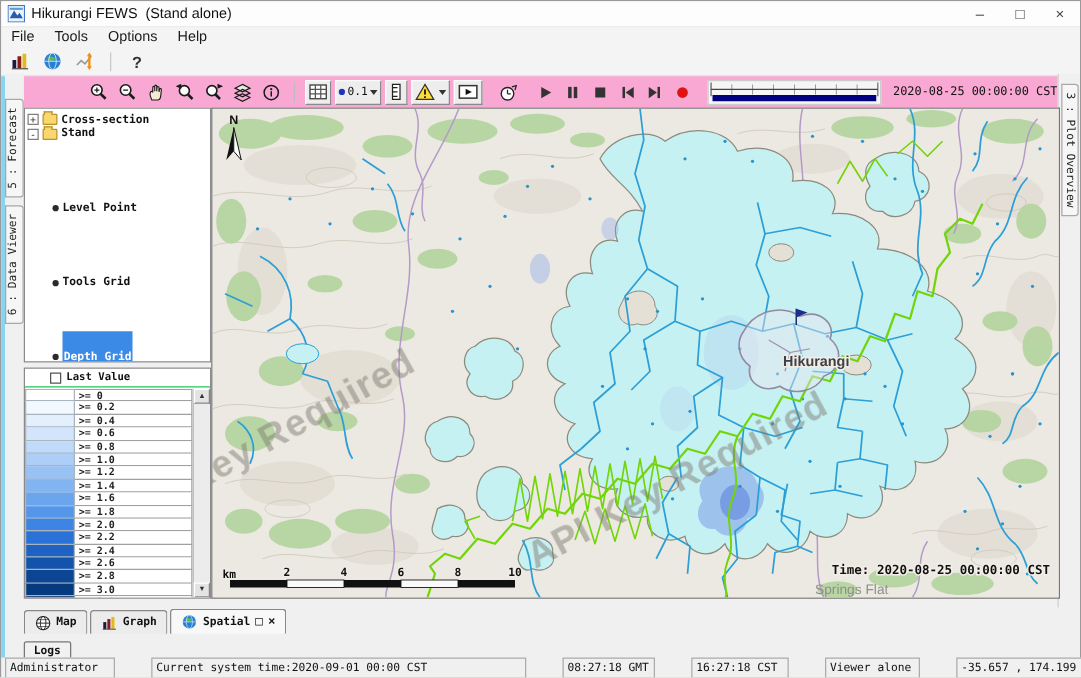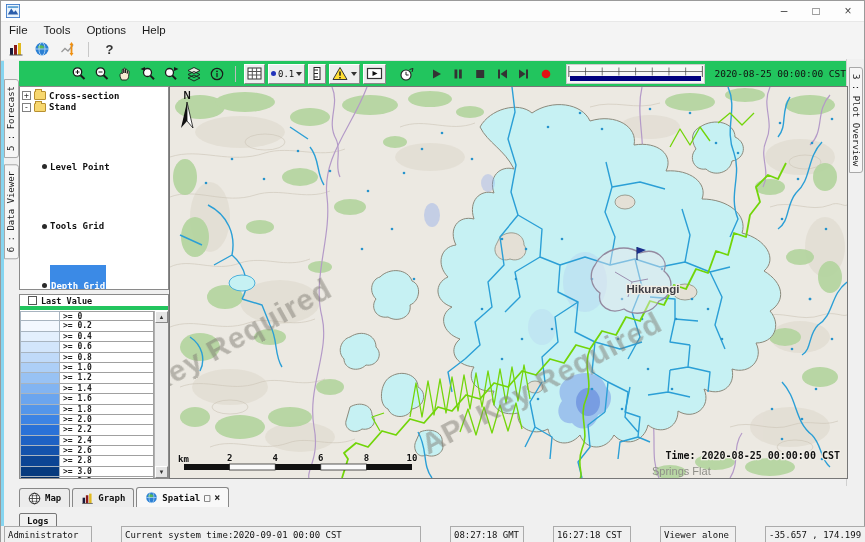--- a/index.html
+++ b/index.html
@@ -15,21 +15,21 @@
   .win-btn { width:32px; height:100%; display:flex; align-items:center; justify-content:center; font-size:12px; color:#444; }
   
   .menubar { position:absolute; left:0; top:21px; width:100%; height:16px; background:#f4f4f4; display:flex; align-items:center; gap:16px; padding-left:8px; font-size:11.5px; color:#1a1a1a; }
   .menu-item { cursor:default; }
   
   .toolbar1 { position:absolute; left:0; top:37px; width:100%; height:23px; background:#f4f4f4; display:flex; align-items:center; gap:9px; padding-left:6px; border-bottom:1px solid #e2e2e2; }
   .t-icon { width:17px; height:17px; display:flex; align-items:center; justify-content:center; }
   .t-sep { width:1px; height:15px; background:#c8c8c8; margin:0 3px; }
   .help-q { font-size:13px; font-weight:bold; color:#333; }
   
-  .maptoolbar { position:absolute; left:18px; top:60px; width:829px; height:25px; background:#22c55e; display:flex; align-items:center; gap:3px; padding-left:50px; }
+  .maptoolbar { position:absolute; left:18px; top:60px; width:829px; height:25px; background:#f9a8d4; display:flex; align-items:center; gap:3px; padding-left:50px; }
   .mt-icon { width:20px; height:18px; display:flex; align-items:center; justify-content:center; }
   .mt-sep { width:1px; height:16px; background:#bdbdbd; margin:0 5px; }
   .tb-btn { border:1px solid; border-color:#fdfdfd #8a8a8a #8a8a8a #fdfdfd; background:#ededed; height:20px; display:flex; align-items:center; justify-content:center; padding:0 2px; gap:2px; }
   .dd-arrow { width:0; height:0; border-left:3px solid transparent; border-right:3px solid transparent; border-top:4px solid #333; }
   .thr-dot { width:5px; height:5px; border-radius:50%; background:#2233bb; }
   .thr-val { font-size:9px; font-family:"DejaVu Sans Mono",monospace; color:#111; }
   .pb { width:19px; height:18px; display:flex; align-items:center; justify-content:center; }
   .timeline { flex:1; height:20px; margin:0 6px 0 8px; position:relative; background:#f6f6f6; border:1px solid #cccccc; }
   .tl-svg { position:absolute; left:1px; right:1px; top:0; width:calc(100% - 2px); height:13px; }
   .tl-bar { position:absolute; left:3px; right:3px; bottom:2px; height:5px; }
@@ -46,21 +46,21 @@
   .tree-panel { position:absolute; left:0; top:0; width:150px; height:204px; background:#ffffff; border:1px solid #8a8a8a; padding:3px 2px; overflow:hidden; }
   .tree-row { display:flex; align-items:center; gap:3px; height:11.5px; font-family:"DejaVu Sans Mono",monospace; font-size:9px; font-weight:bold; color:#111; white-space:nowrap; }
   .tree-row.child { padding-left:14px;margin-top:48px; }
   .expander { width:9px; height:9px; border:1px solid #808080; background:#fff; font-size:8px; line-height:7px; text-align:center; color:#333; flex:0 0 9px; font-weight:normal; }
   .folder { width:12px; height:9px; background:#f7d76e; border:1px solid #b89030; border-radius:1px; position:relative; flex:0 0 12px; }
   .folder::before { content:""; position:absolute; left:0; top:-3px; width:5px; height:2px; background:#f7d76e; border:1px solid #b89030; border-bottom:none; }
   .bullet { width:5px; height:5px; border-radius:50%; background:#2a2a2a; flex:0 0 5px; margin-left:6px; }
   .tree-label.sel { background:#3b8ae6; color:#fff; padding:16px 1px; }
   
   .legend-panel { position:absolute; left:0; top:208px; width:150px; height:185px; background:#ffffff; border:1px solid #8a8a8a; overflow:hidden; }
-  .legend-head { display:flex; align-items:center; gap:4px; height:15px; padding-left:8px; border-bottom:4px solid #22c55e; }
+  .legend-head { display:flex; align-items:center; gap:4px; height:15px; padding-left:20px; border-bottom:1px solid #22c55e; }
   .checkbox { width:9px; height:9px; border:1px solid #555; background:#fff; }
   .legend-title { font-family:"DejaVu Sans Mono",monospace; font-size:8.5px; font-weight:bold; color:#111; }
   .legend-body { position:absolute; left:0; top:16px; right:14px; bottom:0; overflow:hidden; }
   .lg-row { display:flex; height:10.4px; }
   .lg-sw { width:40px; border:1px solid #a8b4c0; border-top:none; }
   .lg-row:first-child .lg-sw { border-top:1px solid #a8b4c0; }
   .lg-lb { flex:1; border:1px solid #a0a0a0; border-left:none; border-top:none; background:#fff; font-family:"DejaVu Sans Mono",monospace; font-size:8px; font-weight:bold; color:#222; padding-left:3px; line-height:9.5px; }
   .lg-row:first-child .lg-lb { border-top:1px solid #a0a0a0; }
   .lg-scroll { position:absolute; right:0; top:16px; bottom:0; width:14px; background:#ececec; border-left:1px solid #b0b0b0; display:flex; flex-direction:column; justify-content:space-between; align-items:center; }
   .sc-btn { width:13px; height:12px; border:1px solid; border-color:#fff #888 #888 #fff; background:#e4e4e4; font-size:6px; color:#333; text-align:center; line-height:10px; }
@@ -84,20 +84,21 @@
 <body>
 
 <div id="app">
 
   <div class="titlebar">
     <svg class="appicon" viewBox="0 0 16 16">
         <rect x="0.5" y="0.5" width="15" height="15" fill="#eaf4fc" stroke="#3c78c8"></rect>
         <path d="M2,12 L6,5 L9,9.5 L11,7 L14,12 Z" fill="#2a5caa"></path>
         <rect x="2" y="2.5" width="12" height="2" fill="#5a9fd4"></rect>
       </svg>
+    <span class="title-text">Hikurangi FEWS  (Stand alone)</span>
     <div class="win-controls">
       <span class="win-btn">–</span>
       <span class="win-btn">□</span>
       <span class="win-btn">×</span>
     </div>
   </div>
 
   <div class="menubar">
     <span class="menu-item">File</span>
     <span class="menu-item">Tools</span>

